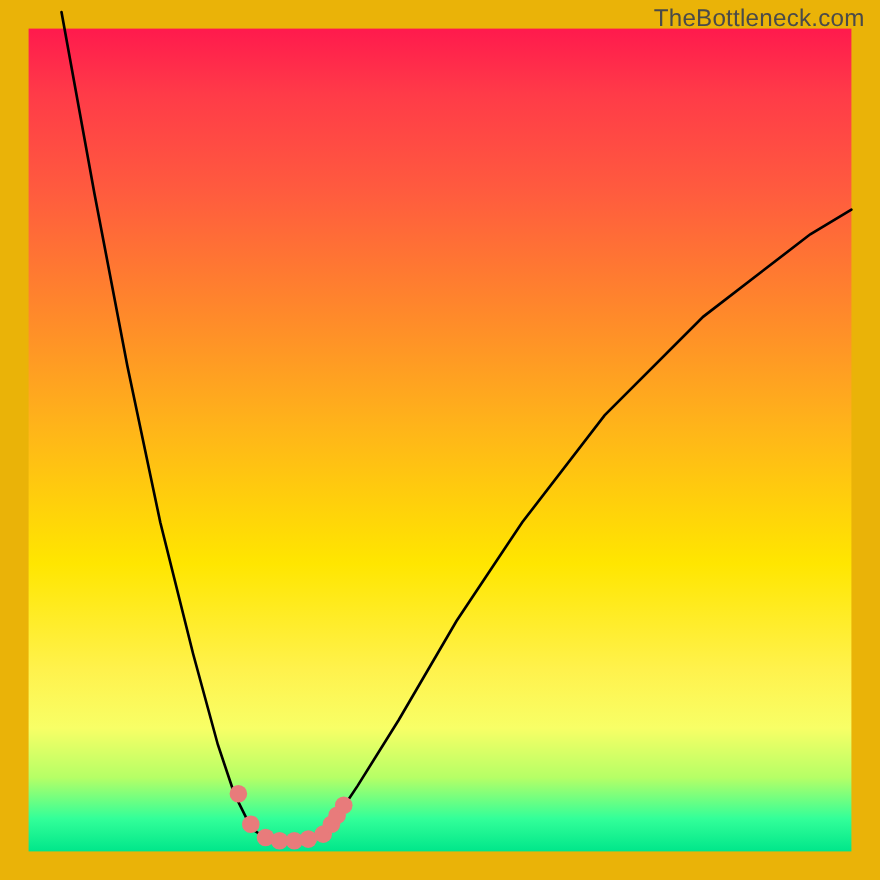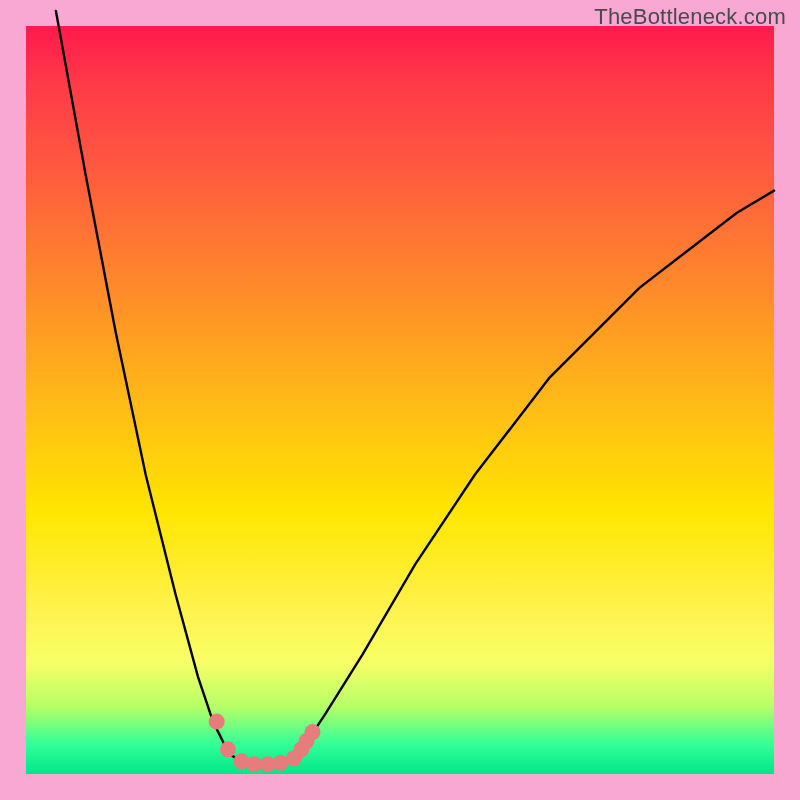--- a/index.html
+++ b/index.html
@@ -8,21 +8,21 @@
     width: 800px;
     height: 800px;
     overflow: hidden;
     background: #000;
     font-family: Arial, Helvetica, sans-serif;
   }
   .frame {
     position: relative;
     width: 800px;
     height: 800px;
-    background: #f9a8d4;
+    background: #eab308;
   }
   .plot-area {
     position: absolute;
     left: 26px;
     top: 26px;
     width: 748px;
     height: 748px;
     
     background: linear-gradient(
       to bottom,

